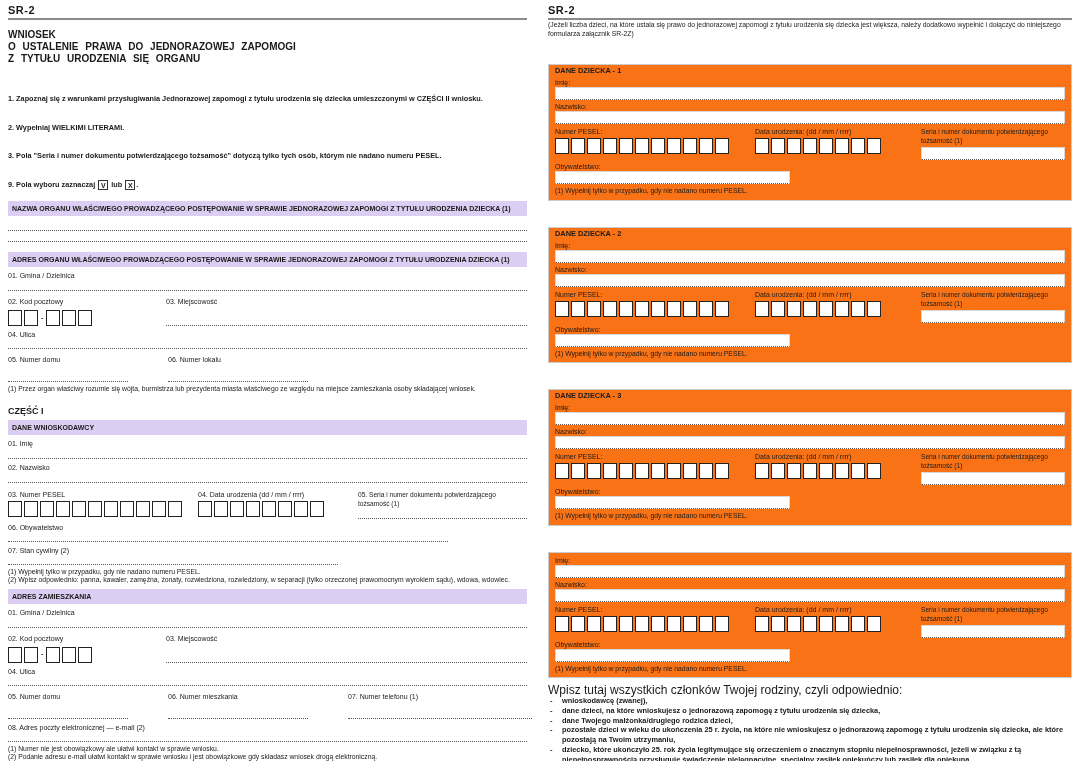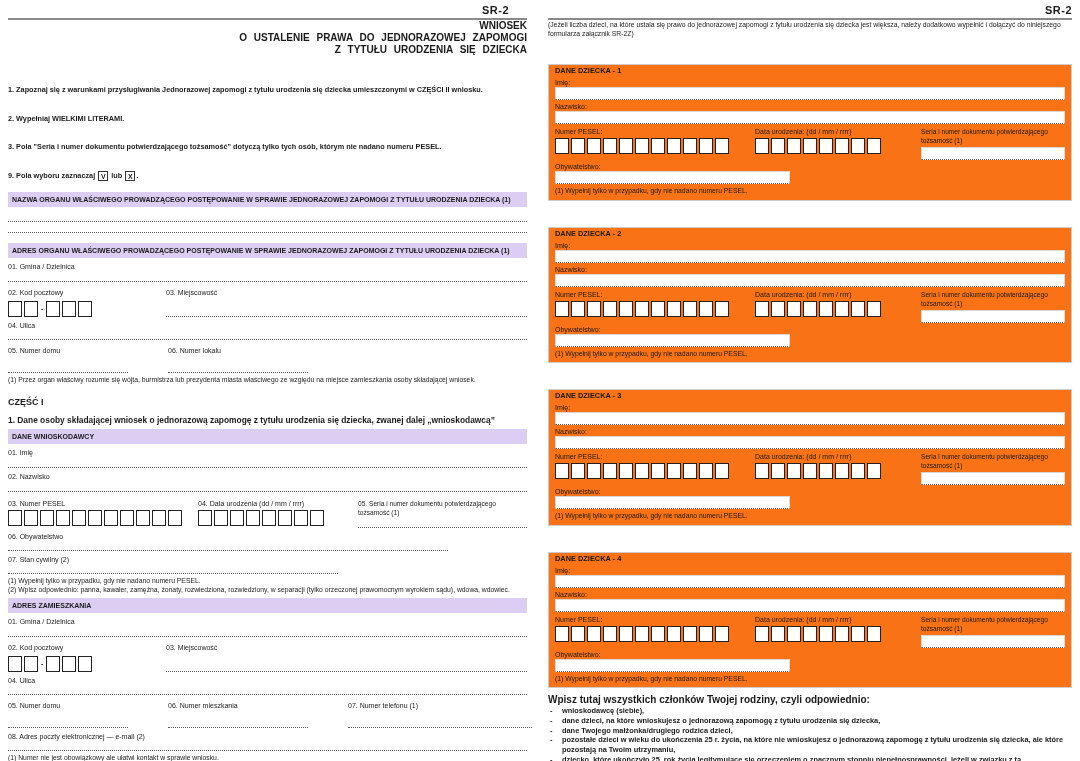--- a/index.html
+++ b/index.html
@@ -8,26 +8,26 @@
     width: 1080px; height: 761px; overflow: hidden;
     font-family: "Liberation Sans", "DejaVu Sans", sans-serif;
     color: #1a1a1a; font-size: 7px;
   }
   .sheet { display: flex; width: 1080px; height: 761px; }
   .page { height: 761px; overflow: hidden; display: flex; flex-direction: column; }
   .page-left  { width: 533px; padding: 4px 6px 6px 8px; }
   .gutter { width: 11px; }
   .page-right { width: 536px; padding: 4px 8px 0 4px; }
 
-  .formcode-row { display: flex; justify-content: flex-end; }
+  .formcode-row { display: flex; justify-content: flex-start; }
   .formcode { font-size: 11px; font-weight: bold; letter-spacing: .5px; }
   .page-left .formcode { margin-right: 18px; }
   .top-rule { border-top: 2px solid #8a8a8a; margin-top: 2px; }
 
-  .doc-title { text-align: right; font-weight: bold; font-size: 10px; line-height: 12px; word-spacing: 4px; }
+  .doc-title { text-align: left; font-weight: bold; font-size: 10px; line-height: 12px; word-spacing: 4px; margin-top: 9px; }
 
   .instructions { margin-top: 12px; }
   .instructions .instr { font-weight: bold; font-size: 7.3px; line-height: 12.5px; margin-top: 16px; }
   .chk {
     display: inline-block; width: 10px; height: 10px; border: 1px solid #333;
     font-size: 7px; font-weight: bold; text-align: center; line-height: 9px;
     vertical-align: -1px; margin: 0 1px;
   }
 
   .band {
@@ -75,41 +75,41 @@
   }
   .child-block .blk-title { font-weight: bold; font-size: 7.4px; line-height: 10px; }
   .whitebox { background: #ffffff; border: 1px solid #d8d8d8; height: 13px; }
   .underdots { border-bottom: 1px dotted #555; }
   .blk-label { font-size: 7px; line-height: 9px; padding-top: 2px; }
   .blk-row3 { display: grid; grid-template-columns: 192px 158px 1fr; column-gap: 8px; margin-top: 1px; }
   .blk-row3 .seria-label { font-size: 6.6px; }
   .obyw-box { width: 46%; }
   .child-block .cell { background: #fff; }
 
-  .family-intro { font-weight: bold; font-size: 10px; line-height: 10px; margin-top: 7px; }
+  .family-intro { font-weight: normal; font-size: 12px; line-height: 10px; margin-top: 7px; }
   .family-list { margin-top: 1px; }
   .family-item { display: flex; font-weight: bold; font-size: 7.4px; line-height: 9.8px; }
   .family-item .marker { width: 14px; flex: 0 0 auto; padding-left: 2px; }
   .family-item .txt { flex: 1; }
 </style>
 </head>
 <body>
 
 <div class="sheet">
 
   <div class="page page-left">
     <div class="formcode-row">
       <span class="formcode">SR-2</span>
     </div>
     <div class="top-rule"></div>
 
     <div class="doc-title">
       <div>WNIOSEK</div>
       <div>O USTALENIE PRAWA DO JEDNORAZOWEJ ZAPOMOGI</div>
-      <div>Z TYTUŁU URODZENIA SIĘ DZIECKA</div>
+      <div>Z TYTUŁU URODZENIA SIĘ ORGANU</div>
     </div>
 
     <div class="instructions">
       <div class="instr">1. Zapoznaj się z warunkami przysługiwania Jednorazowej zapomogi z tytułu urodzenia się dziecka umieszczonymi w CZĘŚCI II wniosku.</div>
       <div class="instr">2. Wypełniaj WIELKIMI LITERAMI.</div>
       <div class="instr">3. Pola "Seria i numer dokumentu potwierdzającego tożsamość" dotyczą tylko tych osób, którym nie nadano numeru PESEL.</div>
       <div class="instr">
         <span>9. Pola wyboru zaznaczaj</span>
         <span class="chk">V</span>
         <span>lub</span>
@@ -158,21 +158,20 @@
       <div>
         <div class="fieldlabel">06. Numer lokalu</div>
         <div class="dots" style="margin-top:7px"></div>
       </div>
       <div></div>
     </div>
 
     <div class="footnote">(1) Przez organ właściwy rozumie się wójta, burmistrza lub prezydenta miasta właściwego ze względu na miejsce zamieszkania osoby składającej wniosek.</div>
 
     <div class="part-title">CZĘŚĆ I</div>
-    <div class="sec-title">1. Dane osoby składającej wniosek o jednorazową zapomogę z tytułu urodzenia się dziecka, zwanej dalej „wnioskodawcą”</div>
 
     <div class="band tight">DANE WNIOSKODAWCY</div>
     <div class="fieldlabel">01. Imię</div>
     <div class="dots" style="margin-top:10px"></div>
     <div class="fieldlabel">02. Nazwisko</div>
     <div class="dots" style="margin-top:10px"></div>
 
     <div class="row3" style="margin-top:3px">
       <div>
         <div class="fieldlabel">03. Numer PESEL</div>
@@ -419,21 +418,20 @@
           <div class="blk-label seria-label">Seria i numer dokumentu potwierdzającego tożsamość (1)</div>
           <div class="whitebox underdots" style="margin-top:2px"></div>
         </div>
       </div>
       <div class="blk-label">Obywatelstwo:</div>
       <div class="whitebox underdots obyw-box"></div>
       <div class="footnote">(1) Wypełnij tylko w przypadku, gdy nie nadano numeru PESEL.</div>
     </div>
 
     <div class="child-block">
-      <div class="blk-title">DANE DZIECKA - 4</div>
       <div class="blk-label">Imię:</div>
       <div class="whitebox underdots"></div>
       <div class="blk-label">Nazwisko:</div>
       <div class="whitebox underdots"></div>
       <div class="blk-row3">
         <div>
           <div class="blk-label">Numer PESEL:</div>
           <div class="cellrow">
               <span class="cell"></span>
               <span class="cell"></span>
@@ -468,21 +466,21 @@
       </div>
       <div class="blk-label">Obywatelstwo:</div>
       <div class="whitebox underdots obyw-box"></div>
       <div class="footnote">(1) Wypełnij tylko w przypadku, gdy nie nadano numeru PESEL.</div>
     </div>
 
     <div class="family-intro">Wpisz tutaj wszystkich członków Twojej rodziny, czyli odpowiednio:</div>
     <div class="family-list">
       <div class="family-item">
         <span class="marker">-</span>
-        <span class="txt">wnioskodawcę (siebie),</span>
+        <span class="txt">wnioskodawcę (zwanej),</span>
       </div>
       <div class="family-item">
         <span class="marker">-</span>
         <span class="txt">dane dzieci, na które wnioskujesz o jednorazową zapomogę z tytułu urodzenia się dziecka,</span>
       </div>
       <div class="family-item">
         <span class="marker">-</span>
         <span class="txt">dane Twojego małżonka/drugiego rodzica dzieci,</span>
       </div>
       <div class="family-item">

